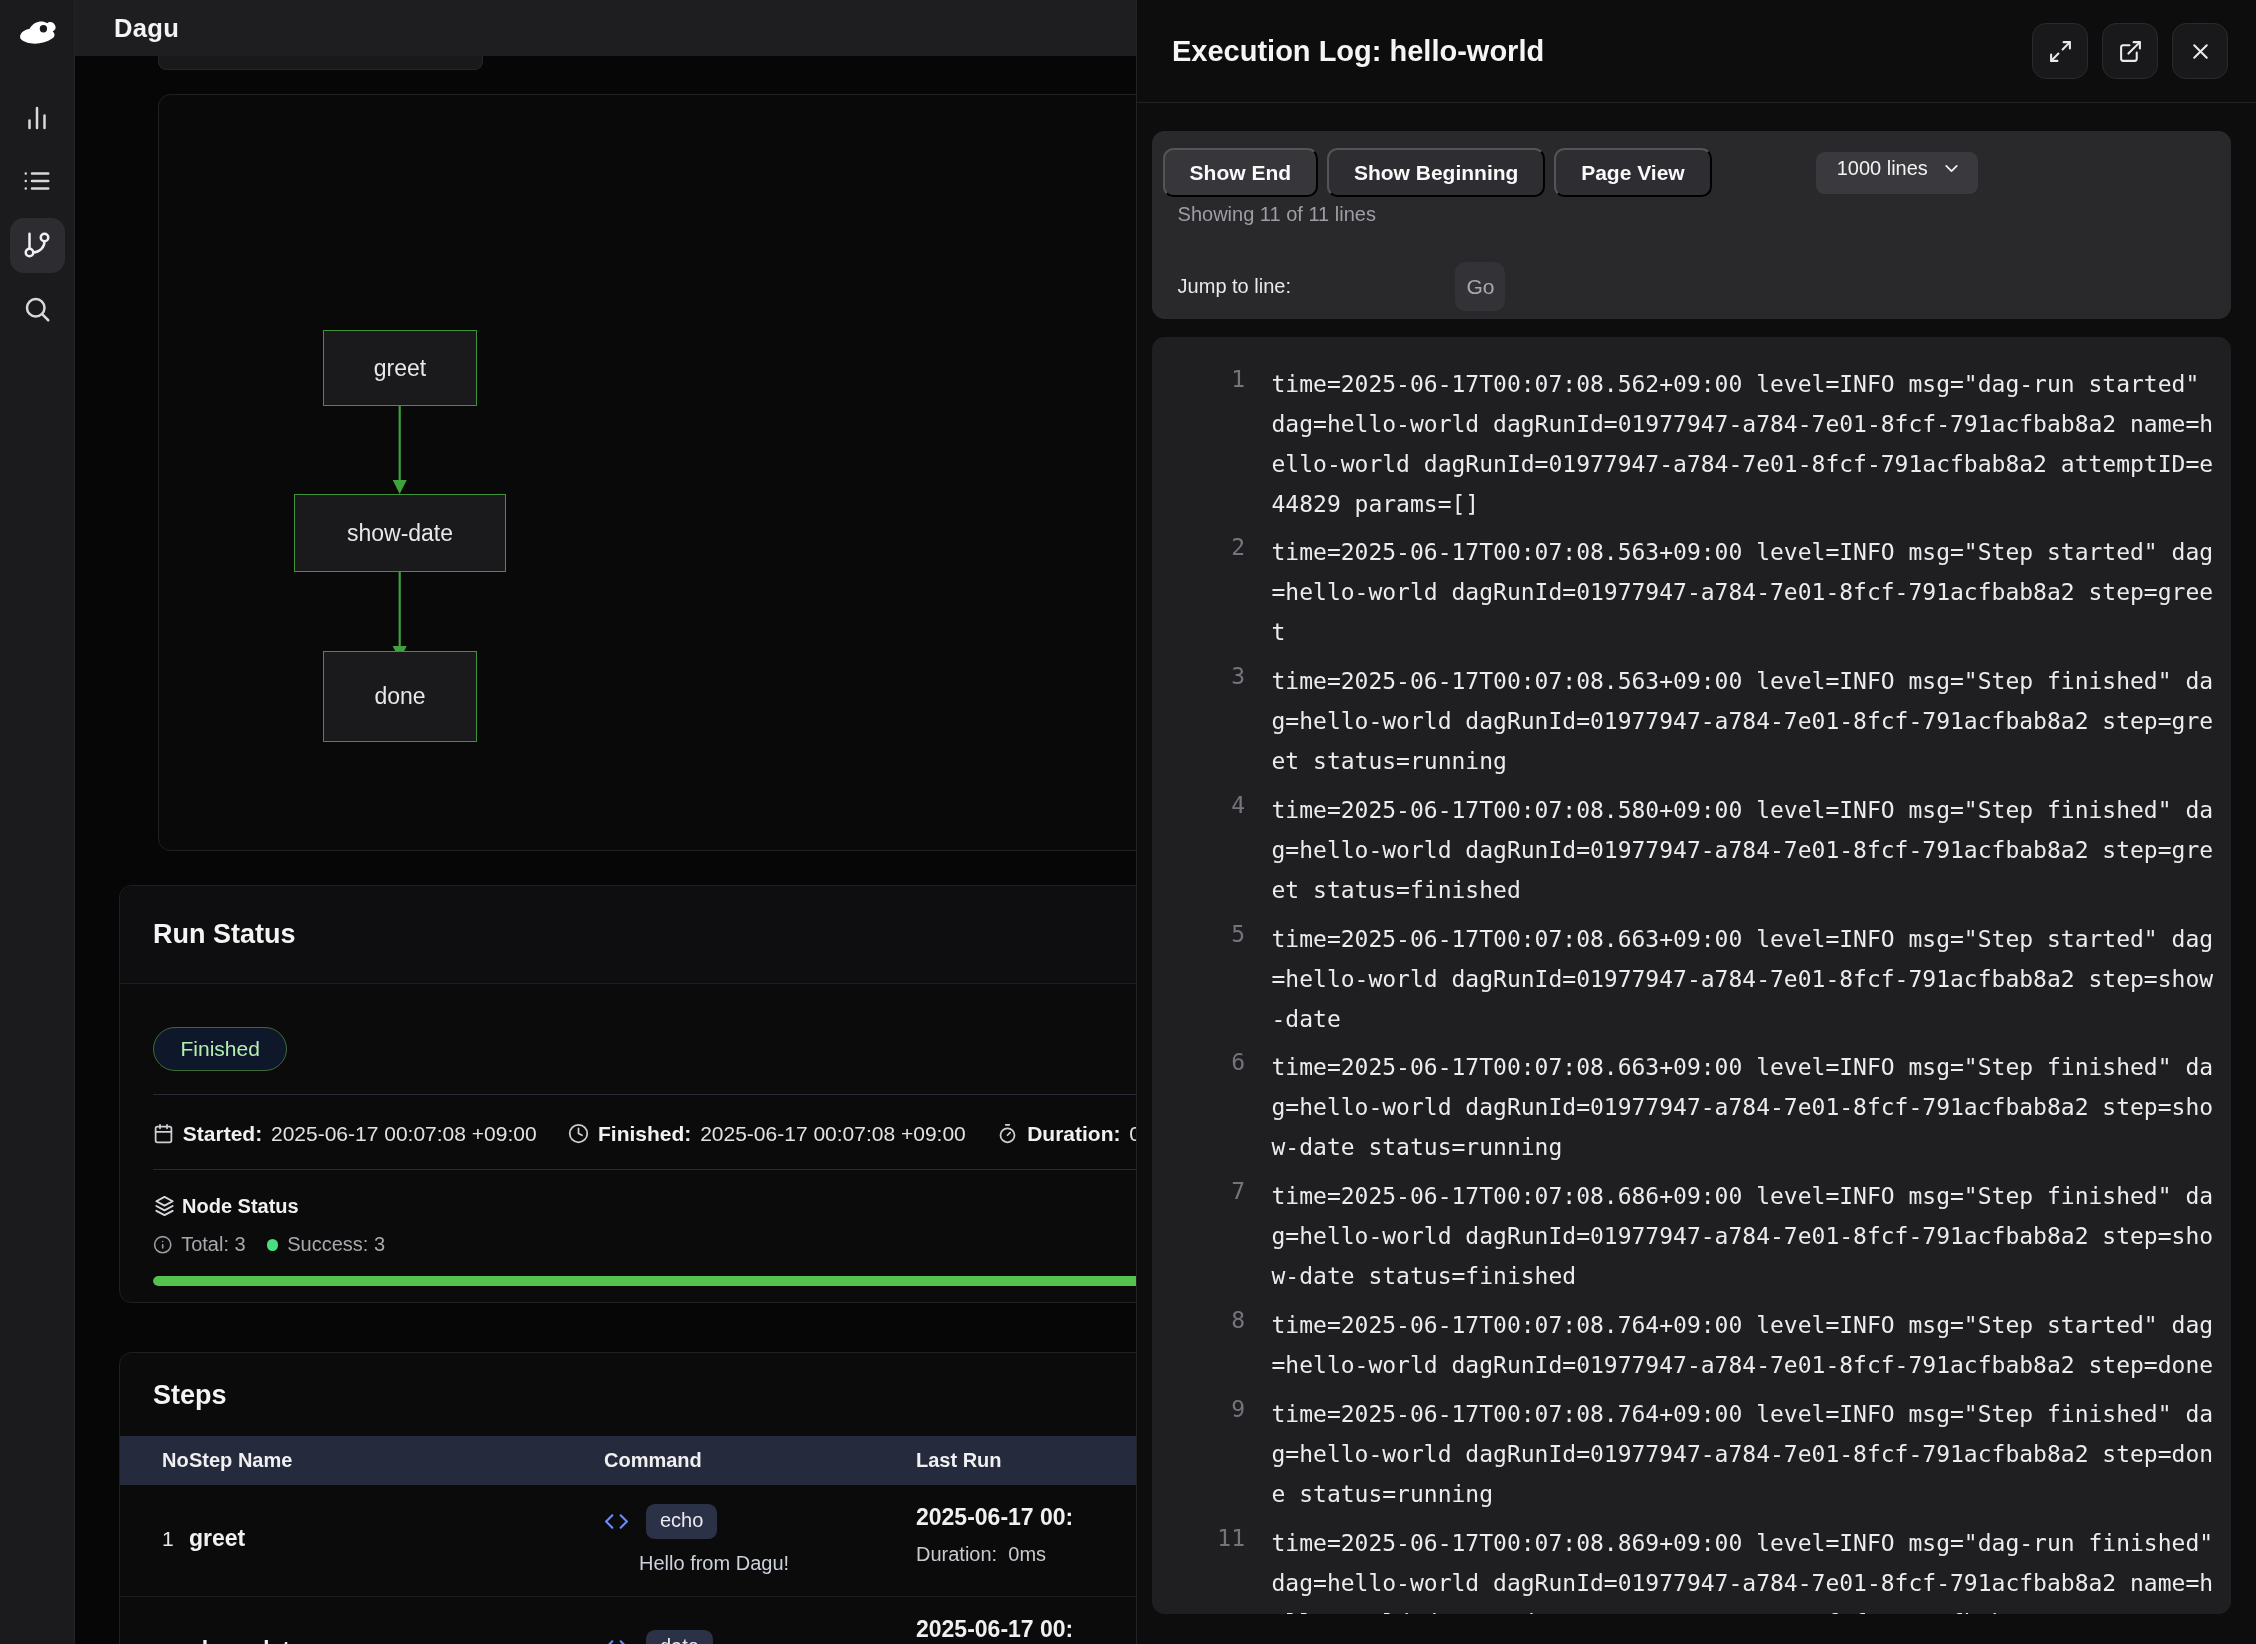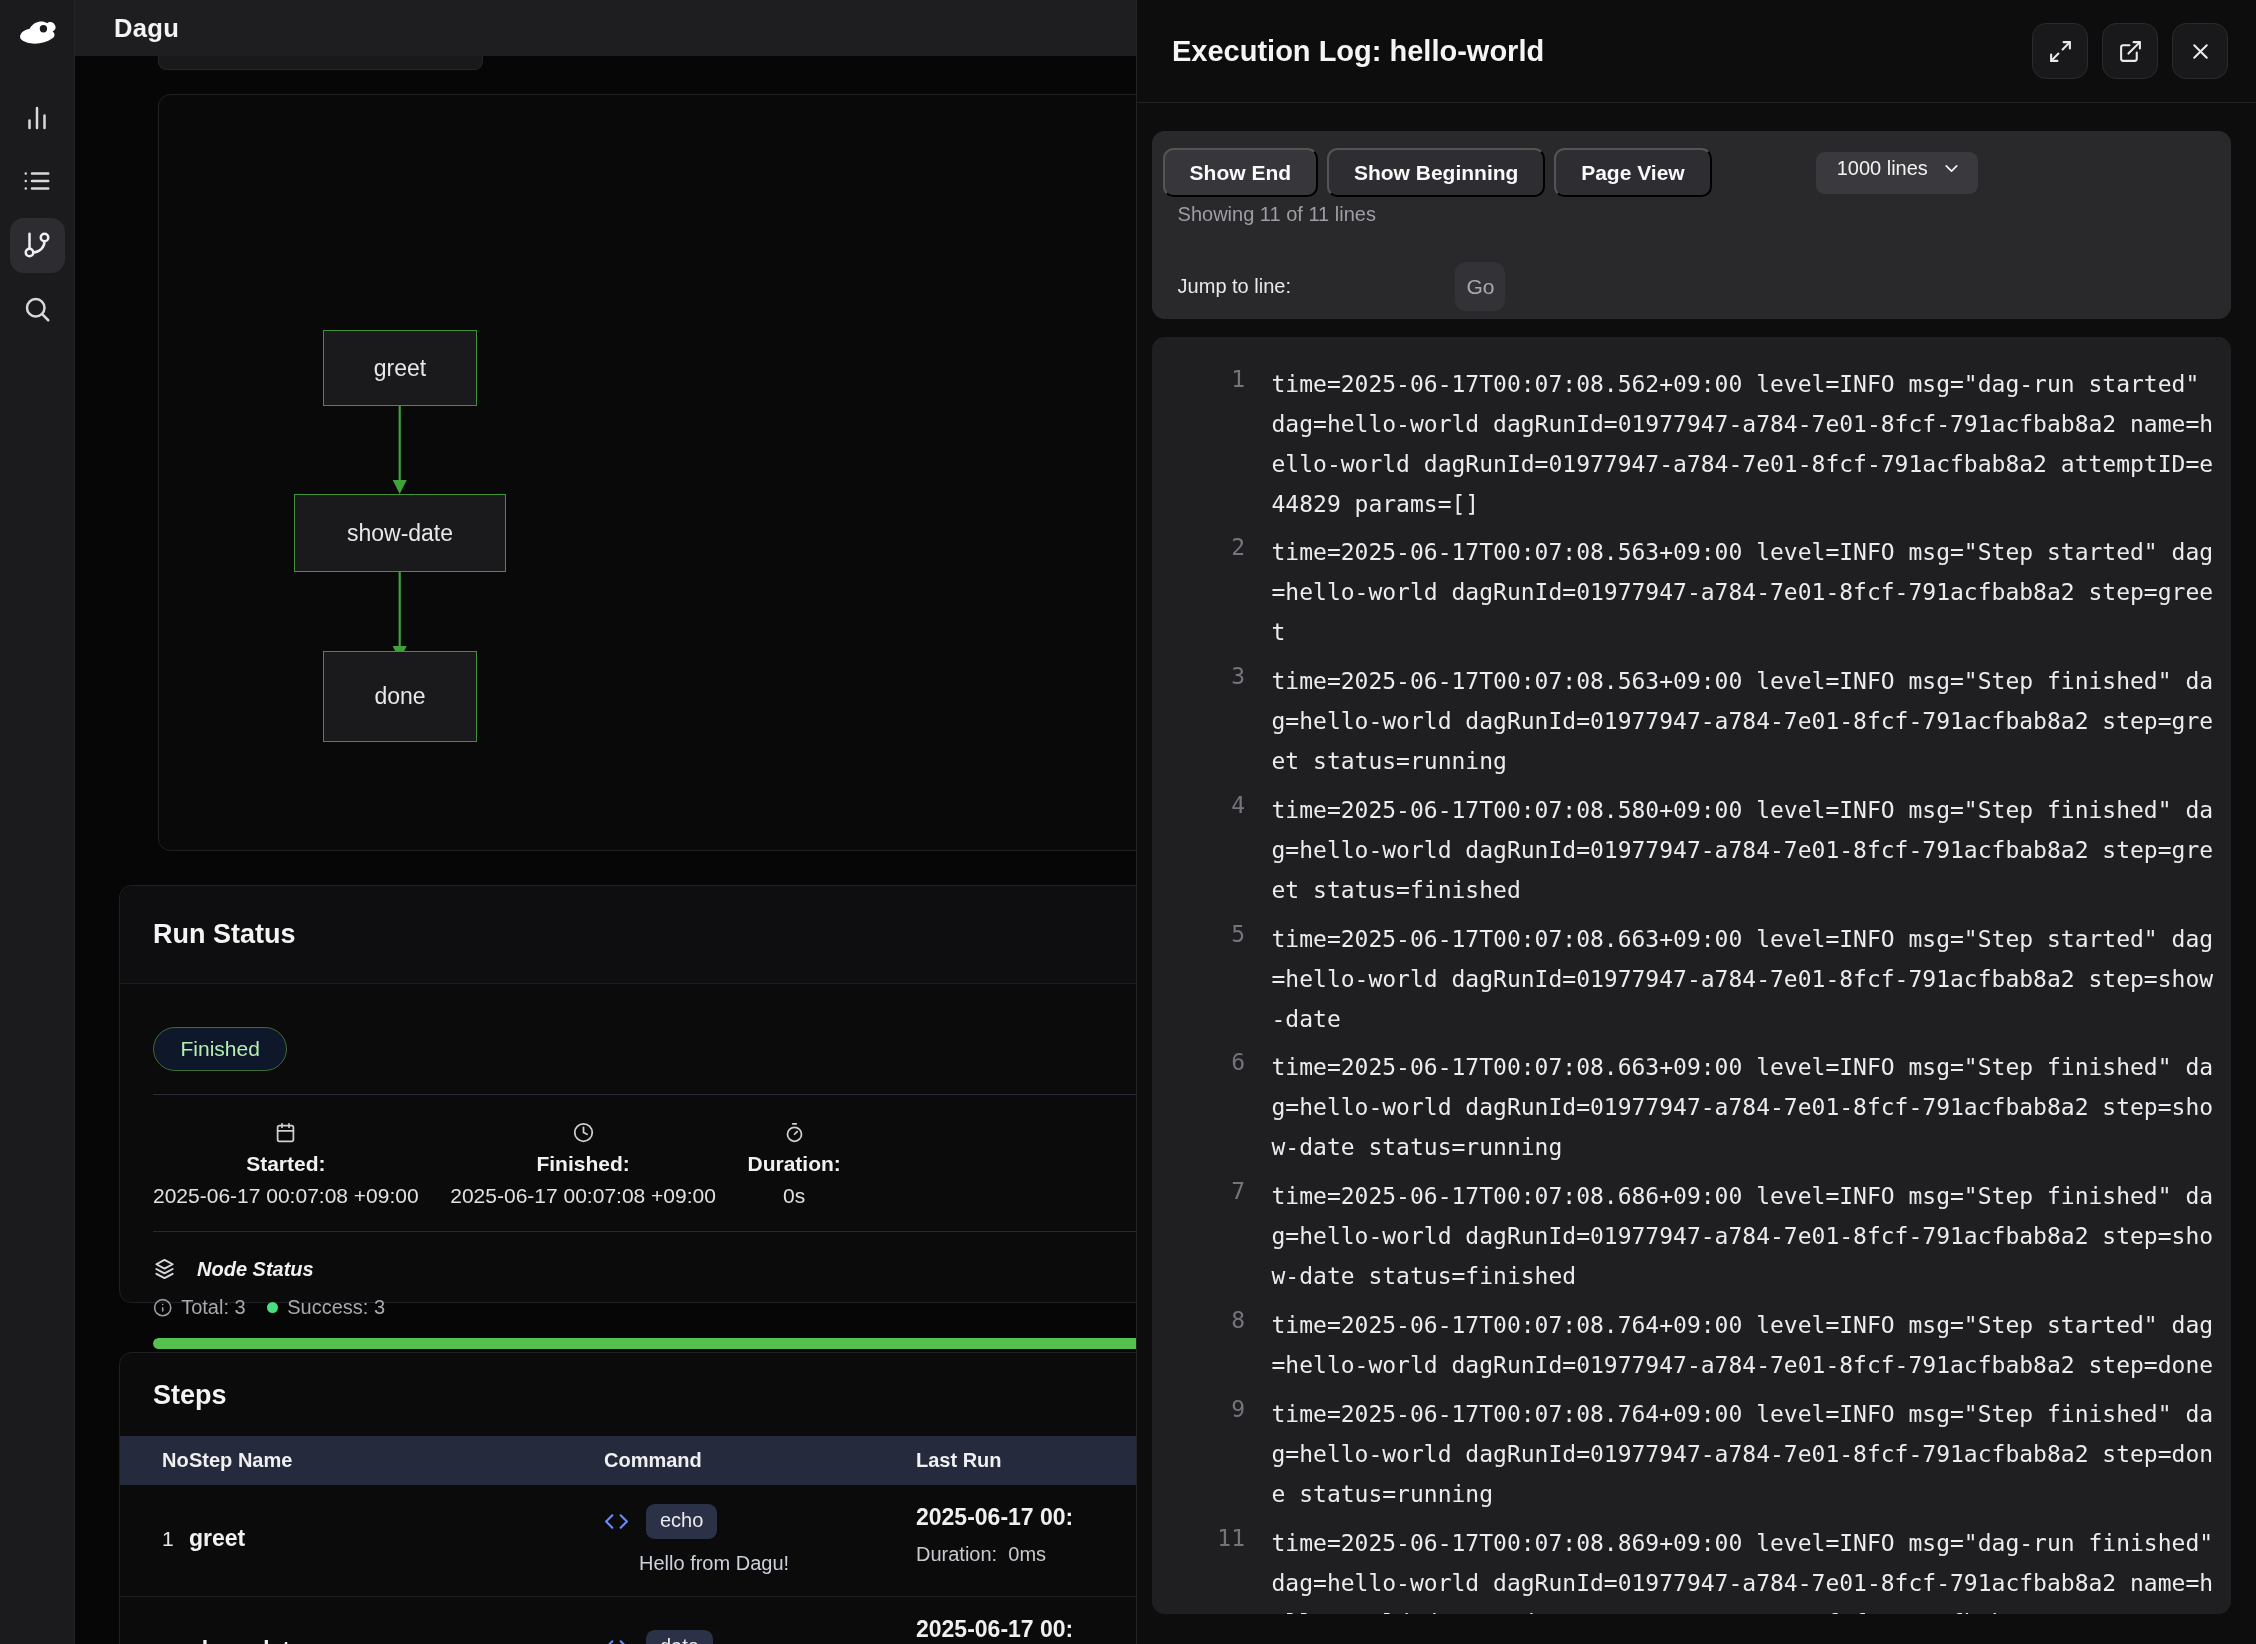--- a/index.html
+++ b/index.html
@@ -62,25 +62,25 @@
   .section-title { font-size:27px; font-weight:bold; color:#f4f4f5; }
   .run-body { padding:0 33px; }
   .status-badge {
     display:inline-flex; align-items:center; margin-top:43px;
     height:44px; padding:0 26.5px; border-radius:23px;
     border:1.3px solid #3e6b35; background:#0f172a;
     color:#b6eeb2; font-size:21px;
   }
   .run-divider { height:0.9px; background:#262b36; margin-top:23px; }
   .detail-row { display:flex; align-items:center; gap:10.6px; margin-top:27px; font-size:21px; }
-  .detail-row .grp { display:flex; align-items:center; gap:8.8px; margin-right:21px;flex-direction:column; }
+  .detail-row .grp { display:flex; align-items:center; gap:8.8px; margin-right:21px; }
   .detail-row .lbl { font-weight:bold; color:#f1f1f3; }
   .detail-row .val { color:#e2e2e5; }
   .detail-row .d-icon { color:#cfcfd4; }
-  .node-status-head { display:flex; gap:21px; margin-top:25.6px;font-style:italic; }
+  .node-status-head { display:flex; gap:6px; margin-top:25.6px; }
   .node-status-head .t { font-size:20px; font-weight:bold; color:#f1f1f3; }
   .totals-row { display:flex; align-items:center; gap:8.8px; margin-top:15px; font-size:20px; color:#a8a8af; }
   .totals-row .dot { width:11.5px; height:11.5px; border-radius:50%; background:#4ade80; margin-left:12.4px; }
   .progress-track { margin-top:19.4px; height:10.6px; border-radius:5.3px; background:#153015; overflow:hidden; }
   .progress-fill { height:100%; background:#55c24f; border-radius:5.3px; }
 
   
   .steps-card { left:119px; top:1352px; width:1944px; height:371px; overflow:hidden; }
   .steps-title { padding:26.5px 0 0 33px; }
   .steps-table { margin-top:25px; }

